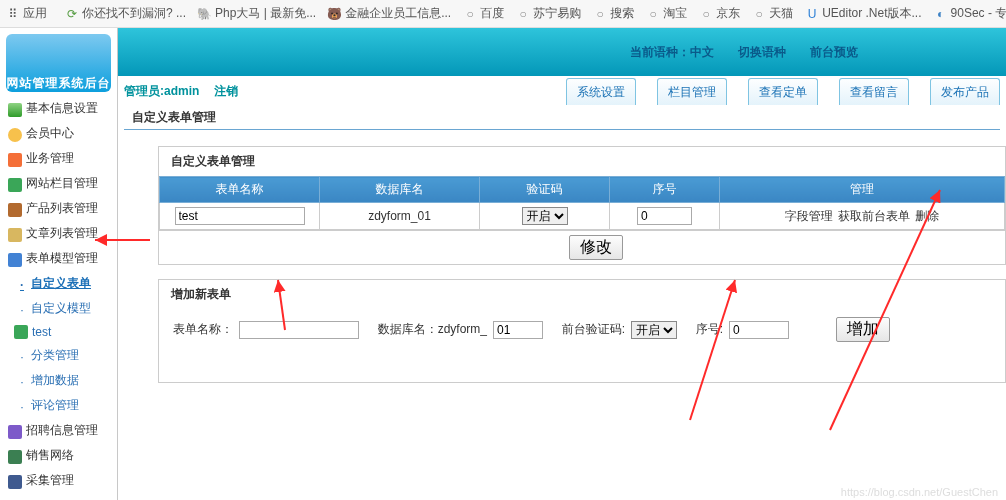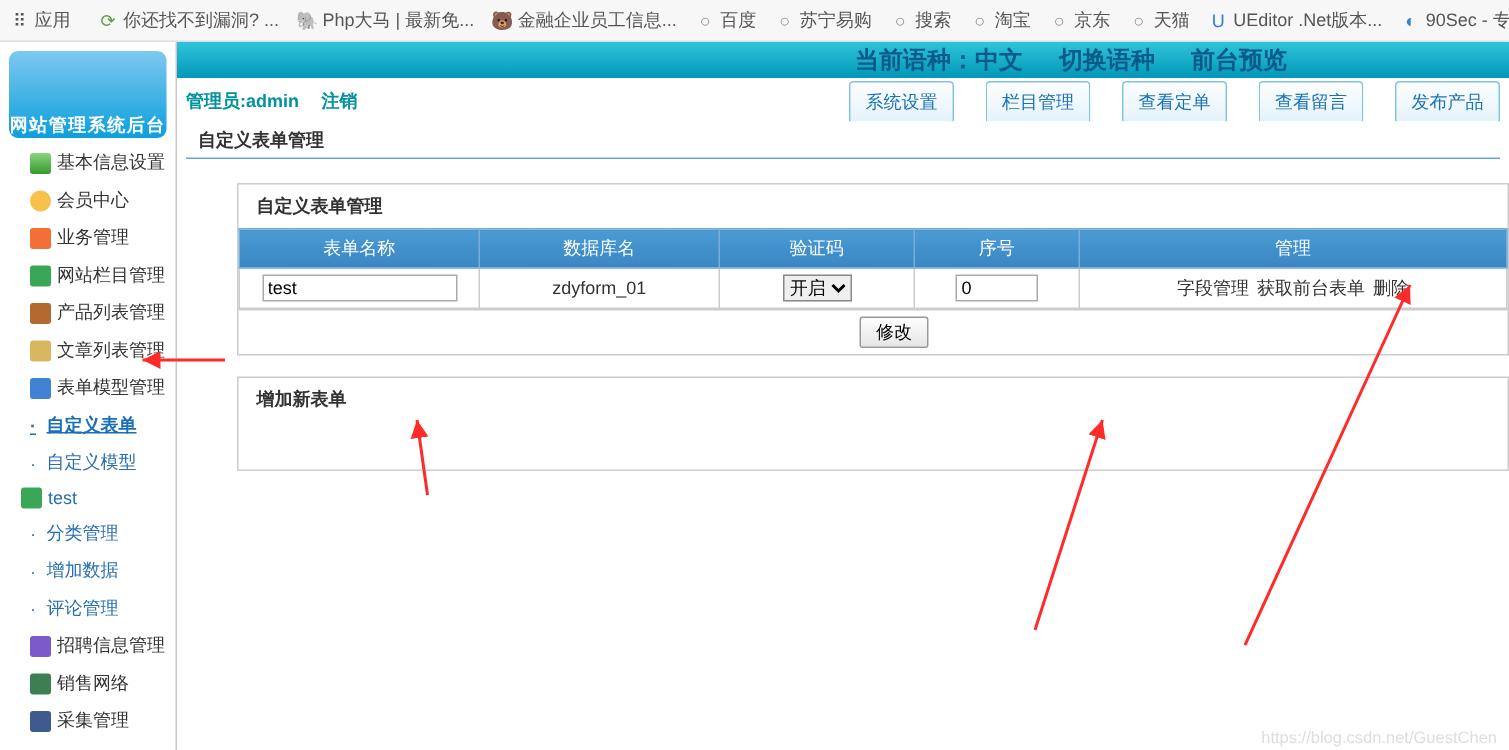--- a/index.html
+++ b/index.html
@@ -8,40 +8,40 @@
     .bookmarks { height: 28px; background: #f7f7f7; border-bottom: 1px solid #ddd; display: flex; align-items: center; padding: 0 6px; gap: 10px; font-size: 12px; }
     .bookmarks .bm { display: flex; align-items: center; gap: 3px; color: #555; white-space: nowrap; cursor: pointer; }
     .bookmarks .bm .fav { width: 14px; height: 14px; display: inline-flex; align-items: center; justify-content: center; font-size: 12px; }
     .bm-apps { font-weight: 500; }
 
     .wrap { display: flex; height: calc(100% - 28px); }
 
     .side { width: 118px; background: #fff; border-right: 1px solid #c8c8c8; }
     .side-head { margin: 6px 6px 4px 6px; height: 58px; border-radius: 6px; background: linear-gradient(#7dc9f0,#0d9fdd); display: flex; align-items: flex-end; justify-content: center; color: #fff; font-size: 12px; font-weight: 600; letter-spacing: 1px; }
     .menu { list-style: none; }
-    .menu li { padding: 4px 6px 4px 20px; display: flex; align-items: center; gap: 4px; cursor: pointer; color: #333; }
+    .menu li { padding: 4px 6px 4px 8px; display: flex; align-items: flex-end; gap: 4px; cursor: pointer; color: #333; }
     .menu li.sub { padding-left: 20px; color: #2a6fb3; }
     .menu li.sub::before { content: "·"; margin-right: 3px; color: #2a6fb3; }
     .menu li.active { color: #1b6fb7; font-weight: 600; text-decoration: underline; }
     .menu li.test { color: #2a6fb3; }
     .mic { width: 14px; height: 14px; display: inline-block; border-radius: 2px; }
     .mic1 { background: linear-gradient(#8fd383,#2f9b2a); }
     .mic2 { background: #f7c14c; border-radius: 50%; }
     .mic3 { background: #f46f38; }
     .mic4 { background: #3aa658; }
     .mic5 { background: #b26a2f; }
     .mic6 { background: #d8b760; }
     .mic7 { background: #4282d4; }
     .mic8 { background: #7d5ac9; }
     .mic9 { background: #3b7f52; }
     .mic10 { background: #3f5a8f; }
 
     .main { flex: 1; background: #fff; }
 
-    .topbar { height: 24px; background: linear-gradient(#2ec4db,#0397b8); color: #fff; display: flex; align-items: center; justify-content: space-between; padding: 0 8px; font-size: 16px; }
+    .topbar { height: 48px; background: linear-gradient(#2ec4db,#0397b8); color: #fff; display: flex; align-items: center; justify-content: space-between; padding: 0 8px; font-size: 12px; }
     .topbar .top-left { display: flex; gap: 24px; }
     .topbar .top-left span { font-weight: 600; }
     .topbar .top-right { display: flex; gap: 24px; color: #06496f; font-weight: 600; }
     .topbar .top-right a { color: #0a5a8a; cursor: pointer; }
 
     .subbar { height: 30px; display: flex; align-items: center; justify-content: space-between; background: #fff; padding: 0 6px 0 6px; }
     .admin { color: #00929d; font-size: 12px; font-weight: 600; font-family: SimSun, serif; }
     .tabs { display: flex; gap: 21px; }
     .tab { border: 1px solid #7fc4e2; border-bottom: none; border-radius: 3px 3px 0 0; padding: 5px 10px 4px 10px; background: linear-gradient(#fdfeff,#e4f3fb); color: #1b72b5; font-size: 12px; cursor: pointer; }
 
@@ -52,21 +52,21 @@
 
     table.form-table { width: 100%; border-collapse: collapse; }
     table.form-table th { background: linear-gradient(#4a9bd4,#3a86c3); color: #fff; font-weight: 400; font-size: 12px; padding: 4px 6px; border: 1px solid #79aed6; text-align: center; }
     table.form-table td { border: 1px solid #ccc; padding: 4px 6px; text-align: center; font-size: 12px; }
     table.form-table td input[type=text] { border: 1px solid #aaa; padding: 1px 3px; font-size: 12px; }
     table.form-table select { border: 1px solid #888; font-size: 12px; }
 
     .ops a { color: #333; text-decoration: none; cursor: pointer; margin: 0 1px; font-size: 12px; }
 
     .mod-row { text-align: center; padding: 4px; border-top: 1px solid #ccc; }
-    .btn { border: 1px solid #999; background: linear-gradient(#fdfdfd,#e6e6e6); padding: 1px 10px; font-size: 12px; cursor: pointer; border-radius: 2px; margin-left: 28px; }
+    .btn { border: 1px solid #999; background: linear-gradient(#fdfdfd,#e6e6e6); padding: 1px 10px; font-size: 16px; cursor: pointer; border-radius: 2px; margin-left: 28px; }
 
     .add-panel { margin: 14px 0 0 40px; border: 1px solid #ccc; padding-bottom: 32px; }
     .add-row { padding: 8px 14px; display: flex; align-items: center; gap: 6px; font-size: 12px; flex-wrap: wrap; }
     .add-row label { white-space: nowrap; }
     .add-row input[type=text] { border: 1px solid #aaa; padding: 1px 3px; font-size: 12px; }
     .add-row select { border: 1px solid #888; font-size: 12px; }
 
     
     .arrow { position: absolute; pointer-events: none; }
 
@@ -242,20 +242,35 @@
         </tr>
       </tbody>
         </table>
       <div class="mod-row">
         <button class="btn">修改</button>
       </div>
     </div>
 
     <div class="add-panel">
       <div class="panel-title">增加新表单</div>
+      <div class="add-row">
+        <label>表单名称：</label>
+        <input type="text" style="width: 120px;">
+        &nbsp;&nbsp;
+        <label>数据库名：zdyform_</label>
+        <input type="text" style="width: 50px;" value="01">
+        &nbsp;&nbsp;
+        <label>前台验证码:</label>
+        <select><option>开启</option></select>
+        &nbsp;&nbsp;
+        <label>序号:</label>
+        <input type="text" style="width: 60px;" value="0">
+        &nbsp;&nbsp;
+        <button class="btn">增加</button>
+      </div>
     </div>
 
   </div>
 </div>
 
 <svg class="arrow" style="left:90px;top:230px" width="70" height="20">
     <defs>
       <marker id="ah1" markerWidth="8" markerHeight="8" refX="6" refY="3" orient="auto">
         <path d="M0,0 L6,3 L0,6 Z" fill="#ff2a2a"></path>
       </marker>

